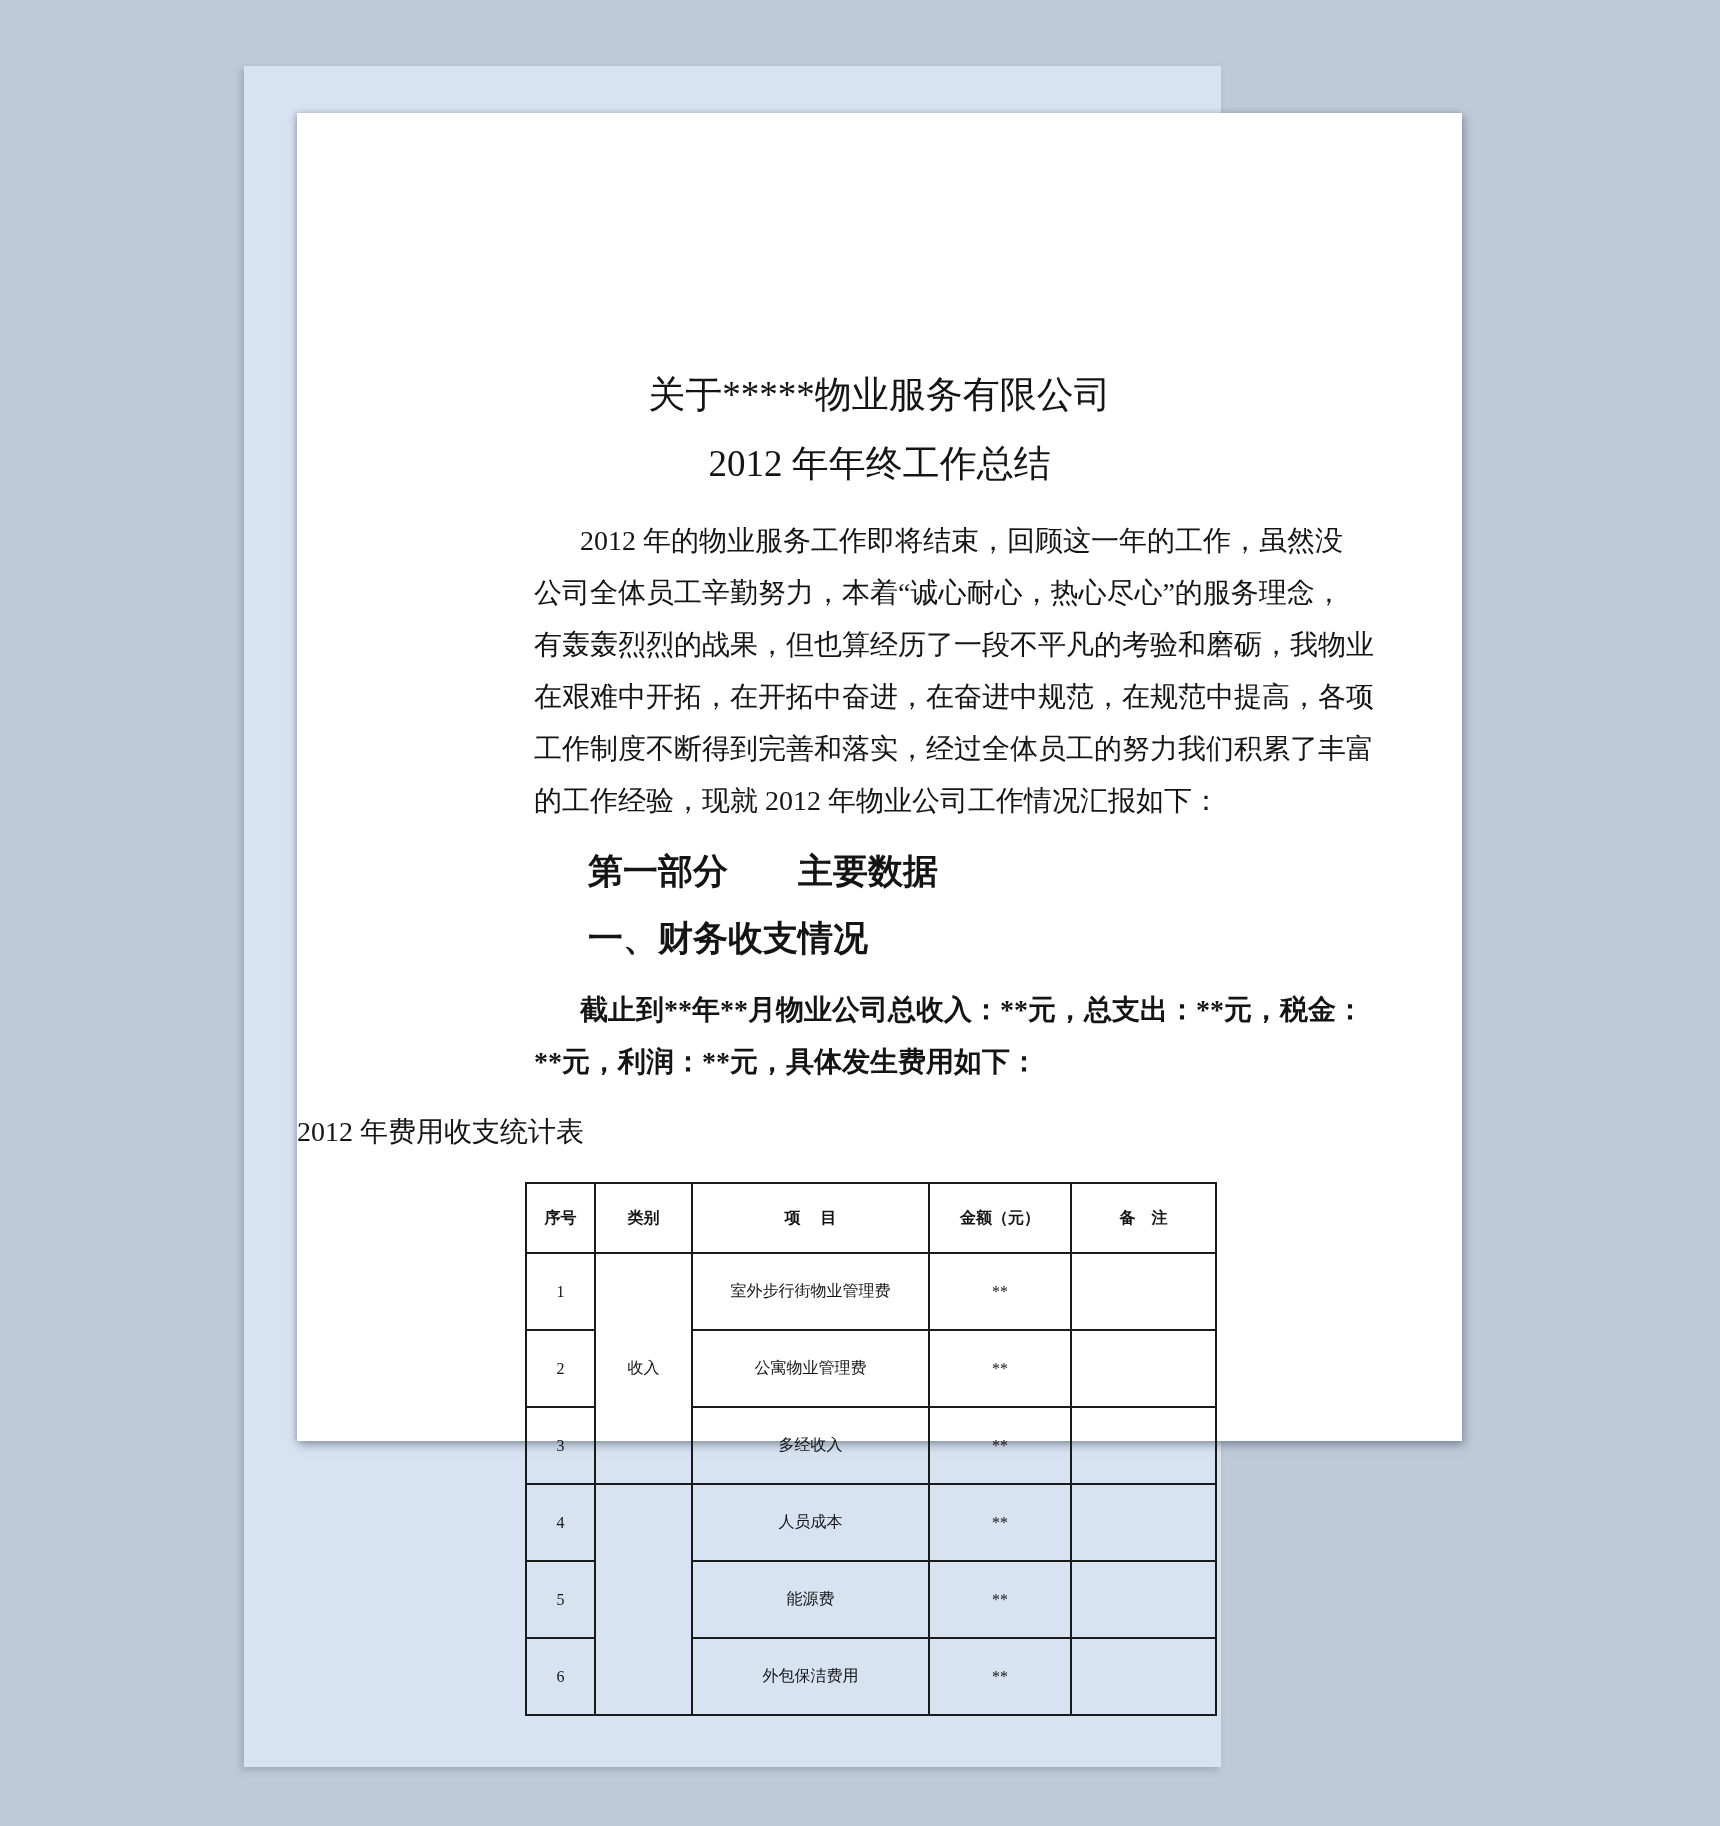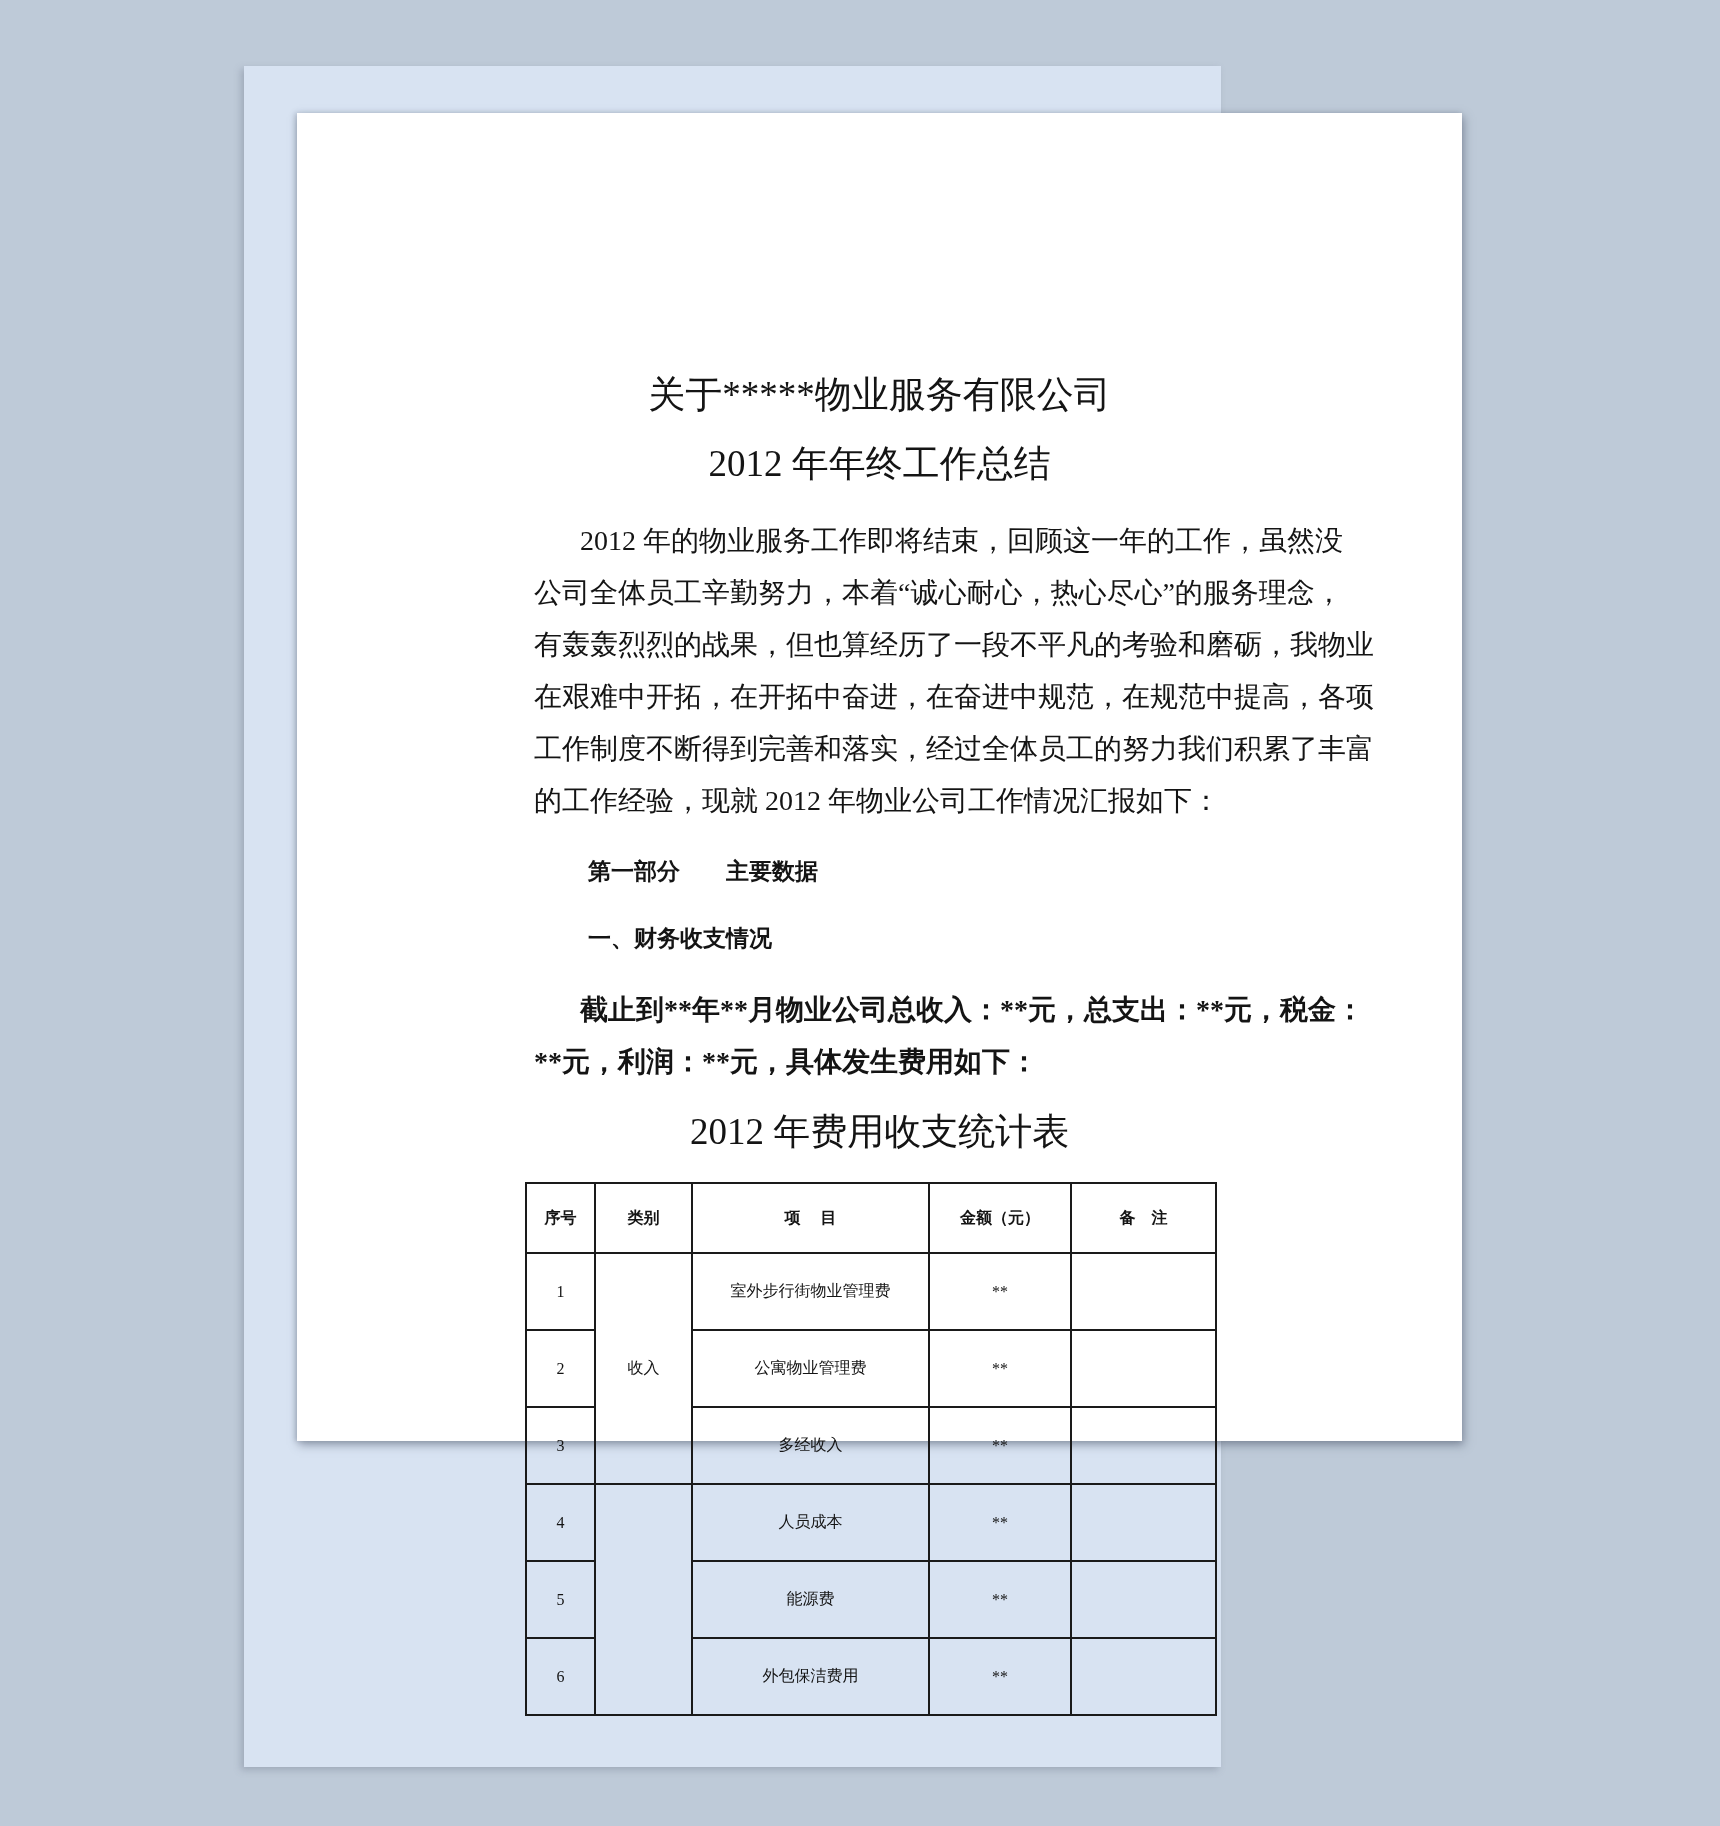--- a/index.html
+++ b/index.html
@@ -40,32 +40,31 @@
   .line {
     font-size: 28px;
     line-height: 52px;
     text-align: justify;
     text-align-last: justify;
     white-space: nowrap;
   }
   .line.indent { padding-left: 46px; }
   .line.last { text-align-last: left; white-space: normal; }
   .h1, .h2 {
-    font-size: 23px;
+    font-size: 35px;
     line-height: 52px;
     font-weight: 700;
     margin: 0 225px 0 237px;
     text-indent: 54px;
   }
   .h1 { margin-top: 19px; }
   .h2 { margin-top: 15px; }
   .table-title {
-    font-size: 37px;
+    font-size: 28px;
     line-height: 52px;
-    text-align: center;
     margin-top: 18px;
   }
   table.fee-table {
     margin: 24px 0 0 228px;
     border-collapse: collapse;
     table-layout: fixed;
     width: 690px;
   }
   table.fee-table th, table.fee-table td {
     border: 2px solid #1a1a1a;

